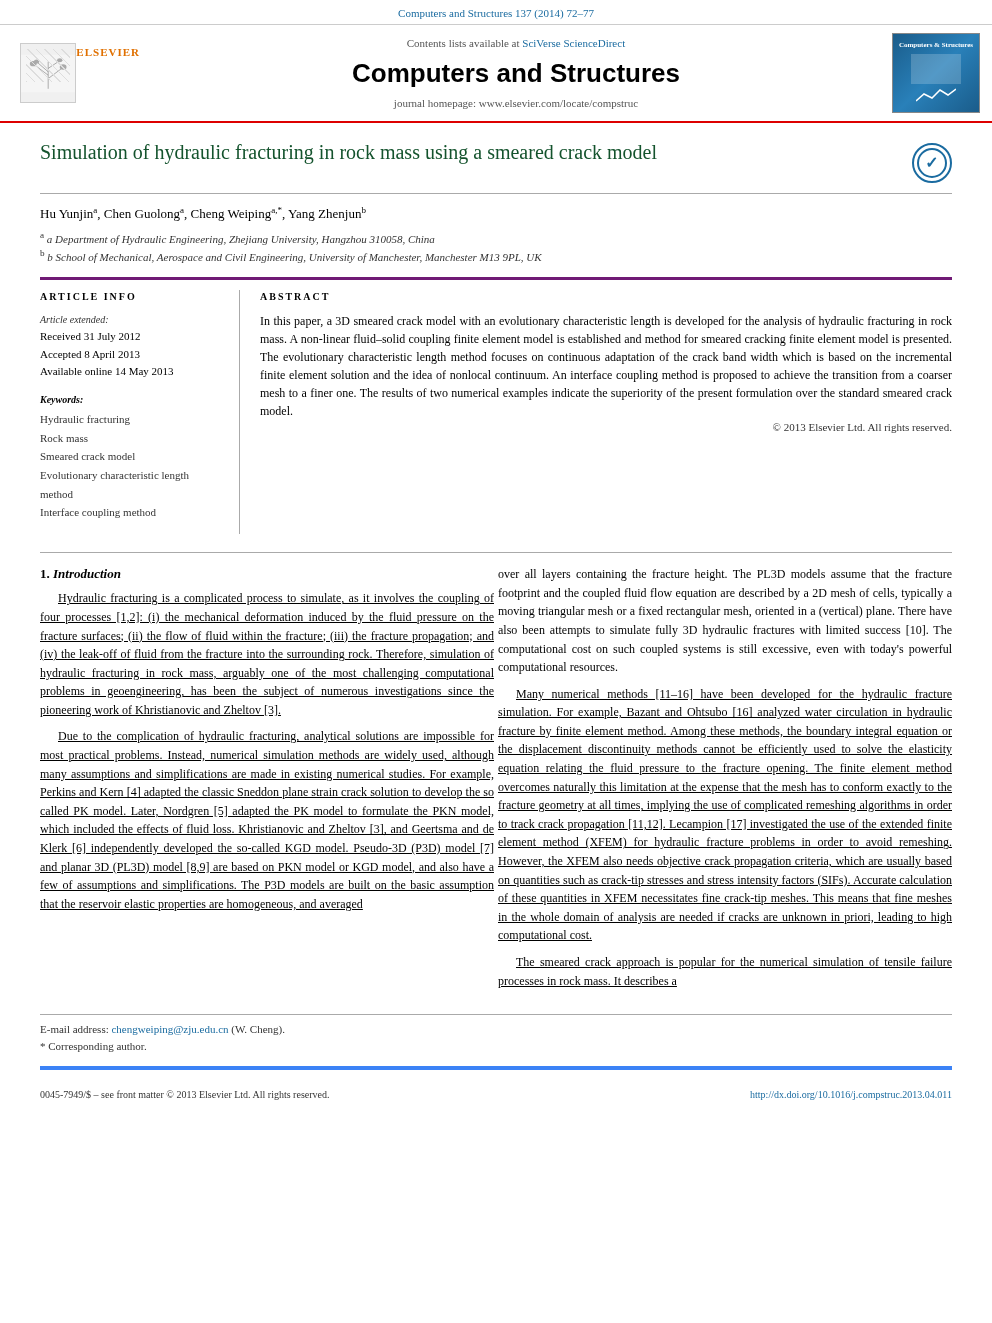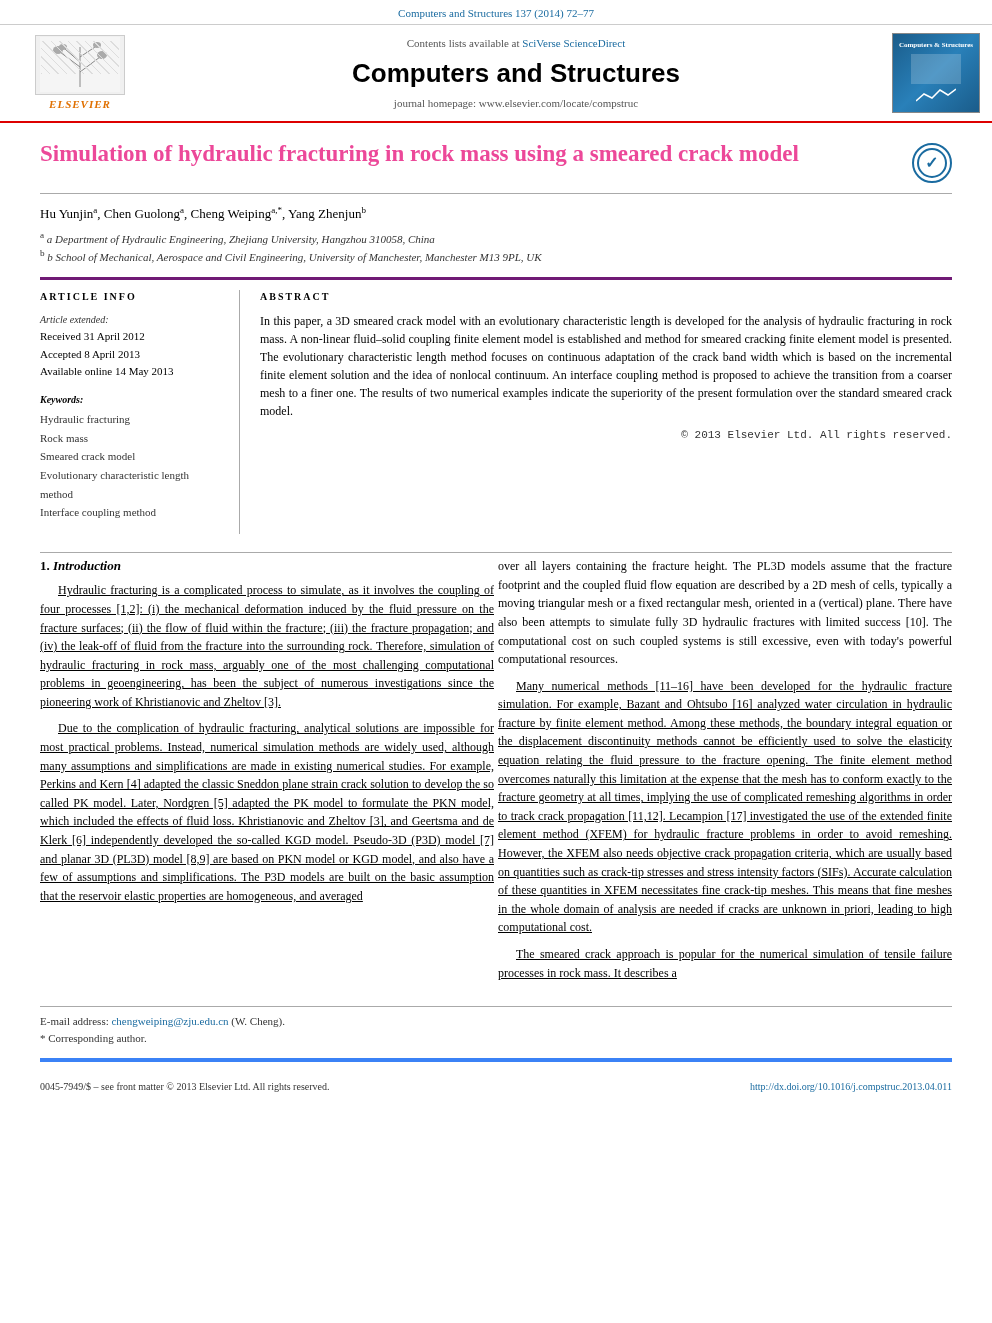--- a/index.html
+++ b/index.html
@@ -27,23 +27,20 @@
       align-items: center;
       padding: 8px 20px;
       border-bottom: 2px solid #d00;
     }
     .journal-header-left {
       width: 120px;
       flex-shrink: 0;
     }
     .elsevier-logo {
       display: flex;
-      flex-direction: column;
-      align-items: center;
-      font-style: italic;
     }
     .elsevier-logo-img {
       width: 90px;
       height: 60px;
       background: #f0f0f0;
       display: flex;
       align-items: center;
       justify-content: center;
       font-size: 9px;
       color: #666;
@@ -124,23 +121,23 @@
     
     .article-title-section {
       display: flex;
       justify-content: space-between;
       align-items: flex-start;
       margin-bottom: 10px;
       border-bottom: 1px solid #aaa;
       padding-bottom: 10px;
     }
     .article-main-title {
-      font-size: 23px;
-      font-weight: bold;
-      color: #ec4899;
+      font-size: 20px;
+      font-weight: normal;
+      color: #14532d;
       flex: 1;
       line-height: 1.3;
       padding-right: 20px;
     }
     .crossmark-badge {
       width: 40px;
       height: 40px;
       border: 2px solid #1a6ba0;
       border-radius: 50%;
       display: flex;
@@ -217,32 +214,30 @@
     
     .abstract-text {
       font-size: 12px;
       line-height: 1.5;
       text-align: justify;
       color: #000;
     }
     .copyright-line {
       font-size: 11px;
       text-align: right;
-      margin-top: 8px;
-      color: #333;
-      font-family: Liberation Mono, monospace;
+      color: #333;
     }
 
     
     .article-body {
       display: flex;
       gap: 4px;
       margin-top: 18px;
       border-top: 1px solid #aaa;
-      padding-top: 4px;
+      padding-top: 12px;
     }
     .body-left {
       flex: 1;
     }
     .body-right {
       flex: 1;
     }
 
     .section-number {
       font-size: 13px;
@@ -363,21 +358,21 @@
     <div><sup style="font-style:normal">b</sup> <span>b School of Mechanical, Aerospace and Civil Engineering, University of Manchester, Manchester M13 9PL, UK</span></div>
   </div>
 
   <div class="two-col-layout">
 
     <div class="left-col">
       <div class="section-heading">ARTICLE INFO</div>
 
       <div class="article-history">
         <div class="label">Article extended:</div>
-        <div>Received 31 April 2012</div>
+        <div>Received 31 July 2012</div>
         <div>Accepted 8 April 2013</div>
         <div>Available online 14 May 2013</div>
       </div>
 
       <div class="keywords-section">
         <div class="label" style="font-size:10px;font-style:italic;margin-bottom:3px;font-weight:bold;">Keywords:</div>
         <div class="keyword-item">Hydraulic fracturing</div>
         <div class="keyword-item">Rock mass</div>
         <div class="keyword-item">Smeared crack model</div>
         <div class="keyword-item">Evolutionary characteristic length method</div>

